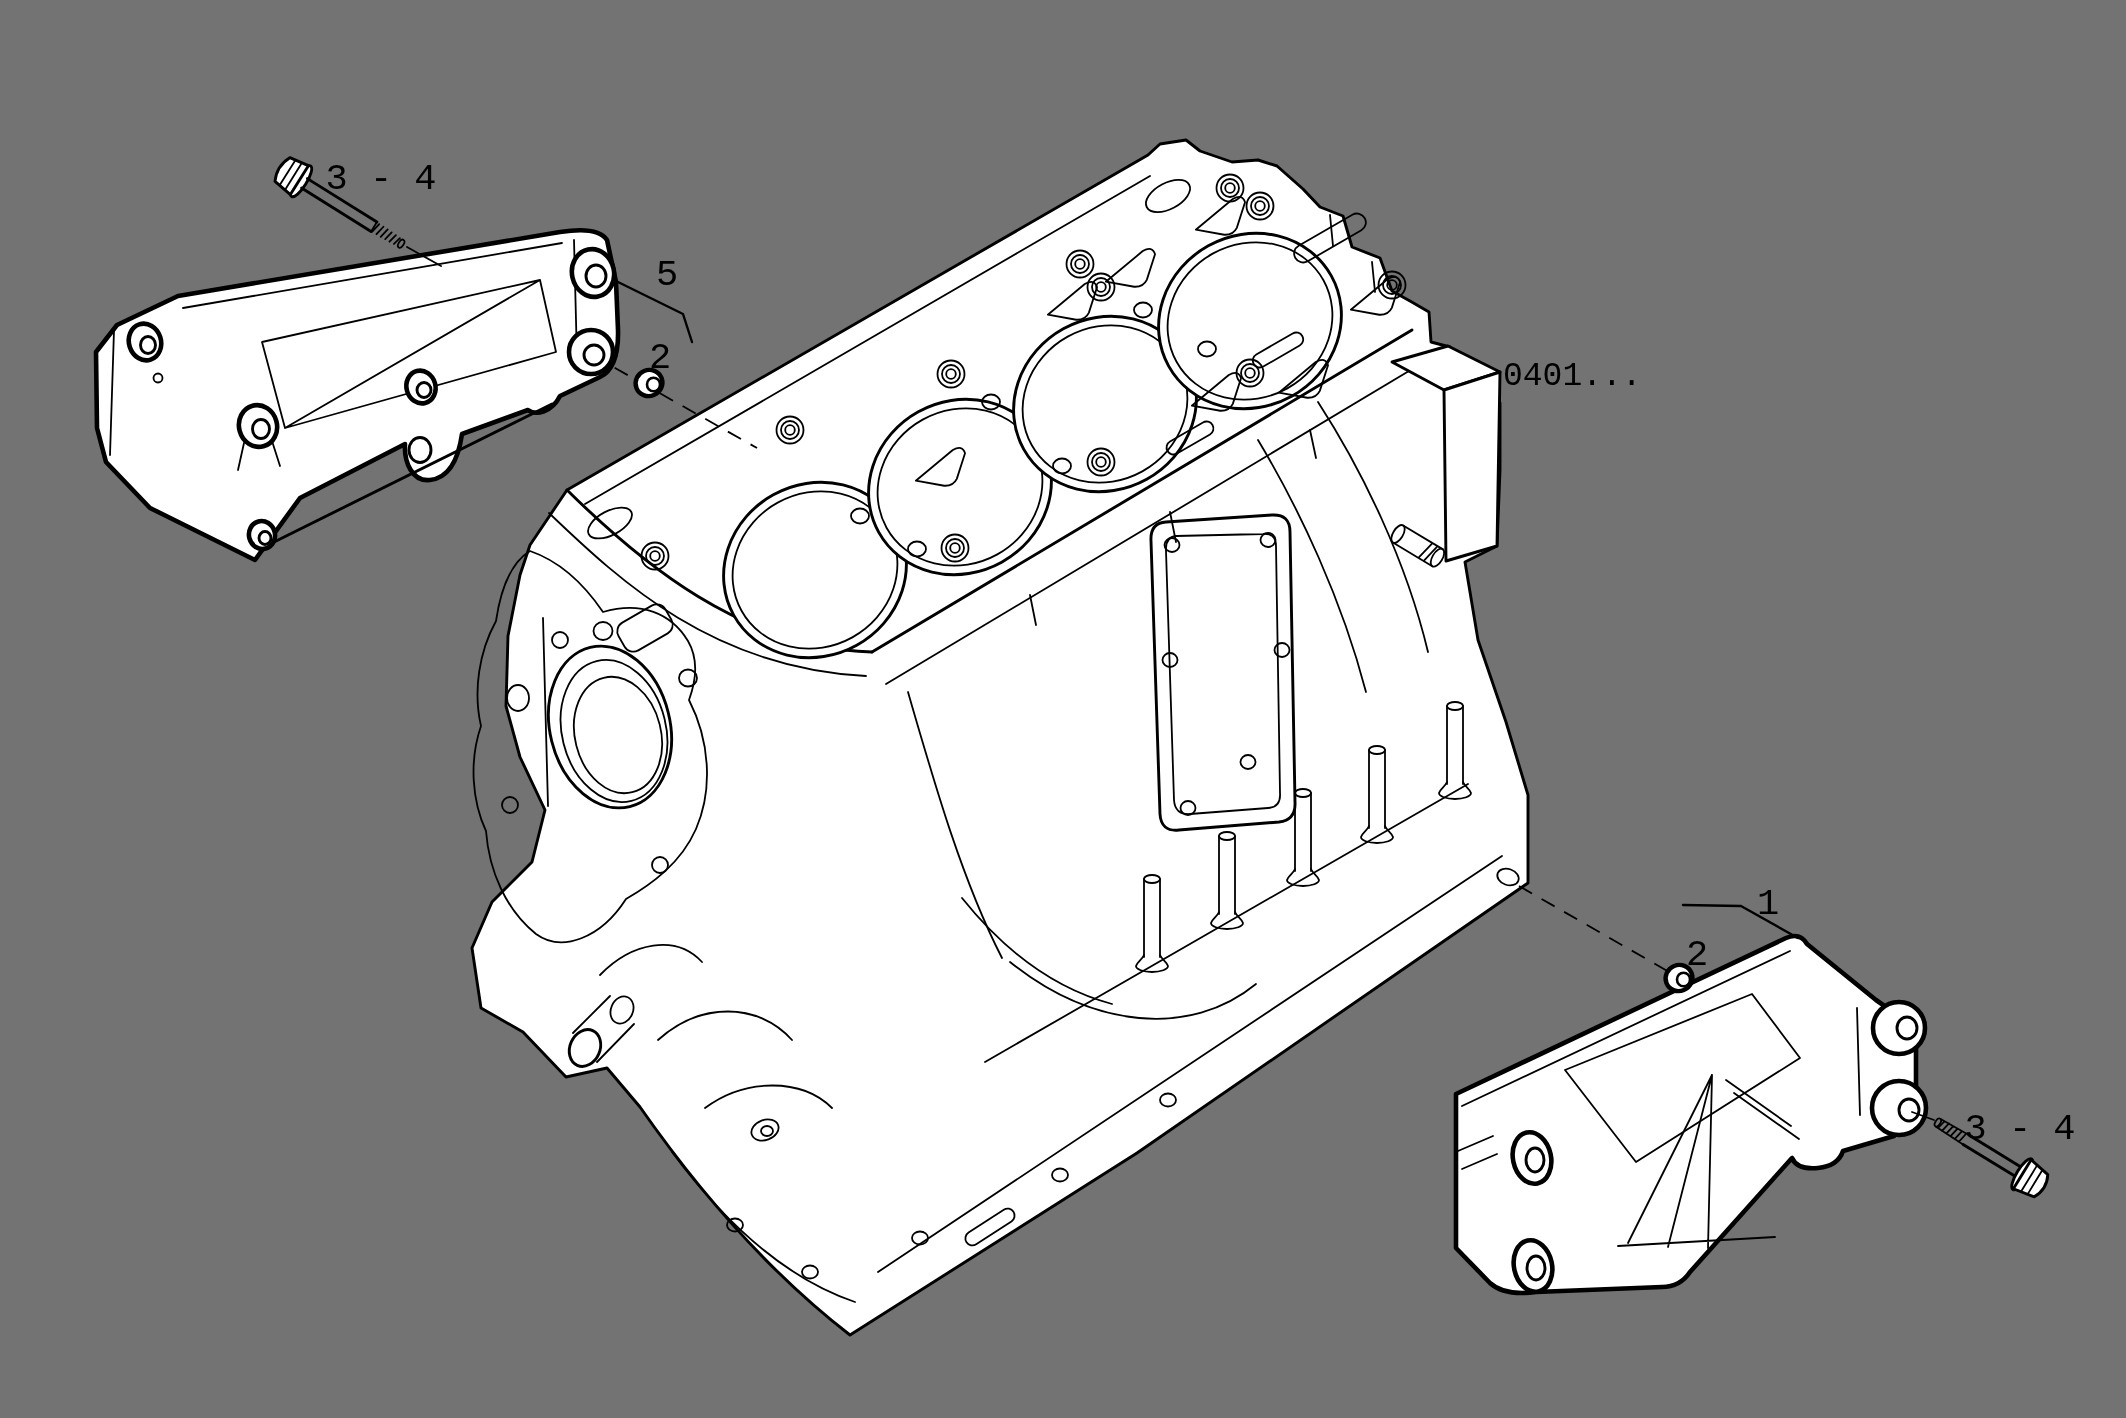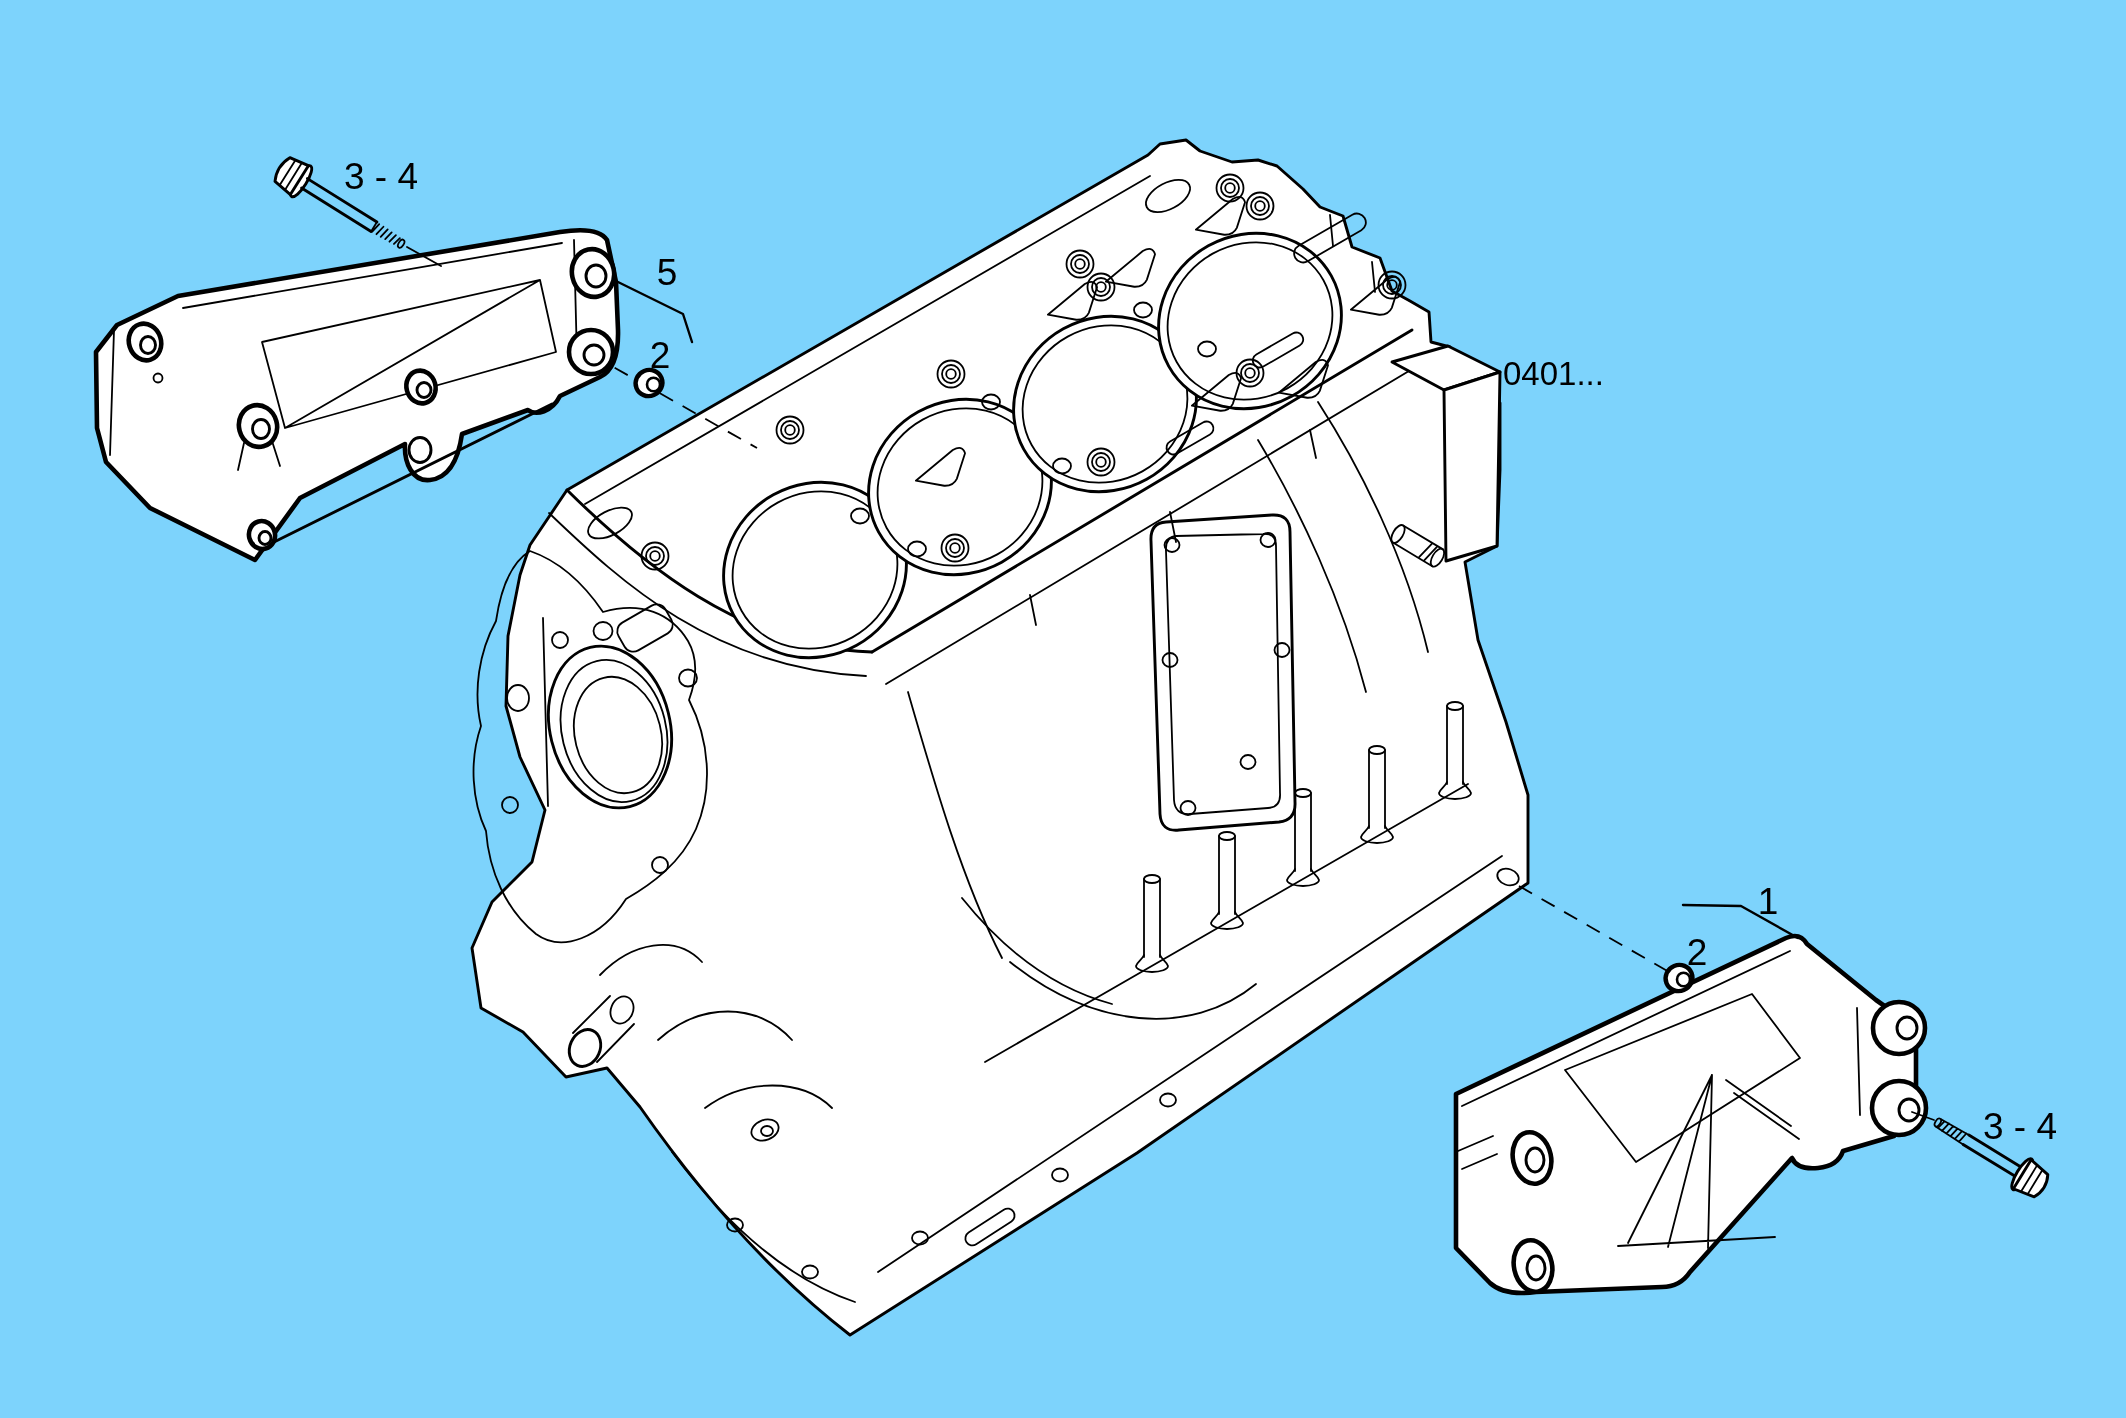--- a/index.html
+++ b/index.html
@@ -1,17 +1,17 @@
 <!DOCTYPE html>
 <html><head>
 <meta charset="utf-8">
 <style>
   html,body{margin:0;padding:0;background:#fff;}
-  #stage{position:relative;width:2126px;height:1418px;background:#7dd3fc;overflow:hidden;
-         font-family:Liberation Sans, sans-serif;}
+  #stage{position:relative;width:2126px;height:1418px;background:#737373;overflow:hidden;
+         font-family:Liberation Mono, monospace;}
   svg{position:absolute;left:0;top:0;}
   .sb{stroke:#000;stroke-width:4.6;fill:none;stroke-linejoin:round;stroke-linecap:round;}
   .sm{stroke:#000;stroke-width:2.9;fill:none;stroke-linejoin:round;stroke-linecap:round;}
   .st{stroke:#000;stroke-width:1.8;fill:none;stroke-linejoin:round;stroke-linecap:round;}
   .s2{stroke:#000;stroke-width:2.4;fill:none;stroke-linejoin:round;stroke-linecap:round;}
   .fw{fill:#fff;}
   .dash{stroke:#000;stroke-width:1.8;fill:none;stroke-dasharray:15 11;}
   text{fill:#000;}
   .lbl{font-size:37px;}
   .ref{font-size:33px;}

